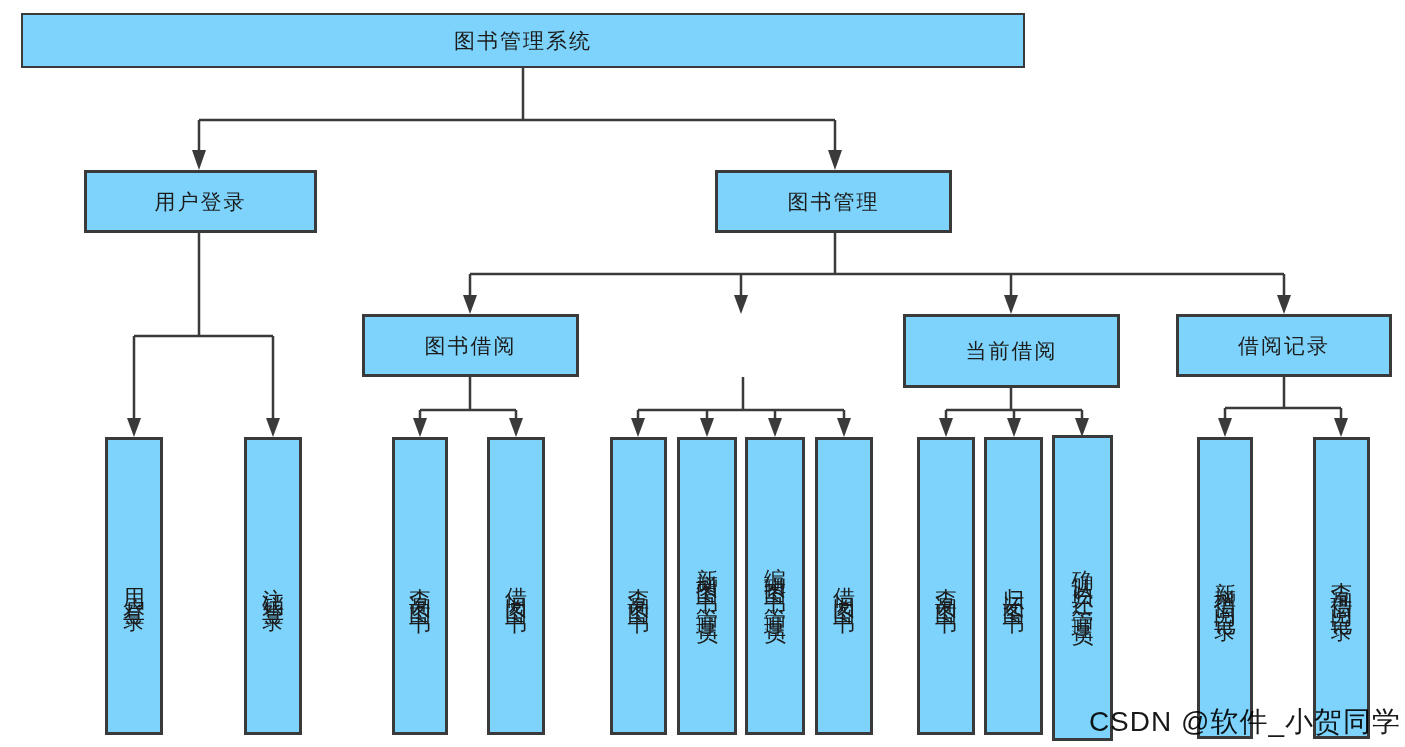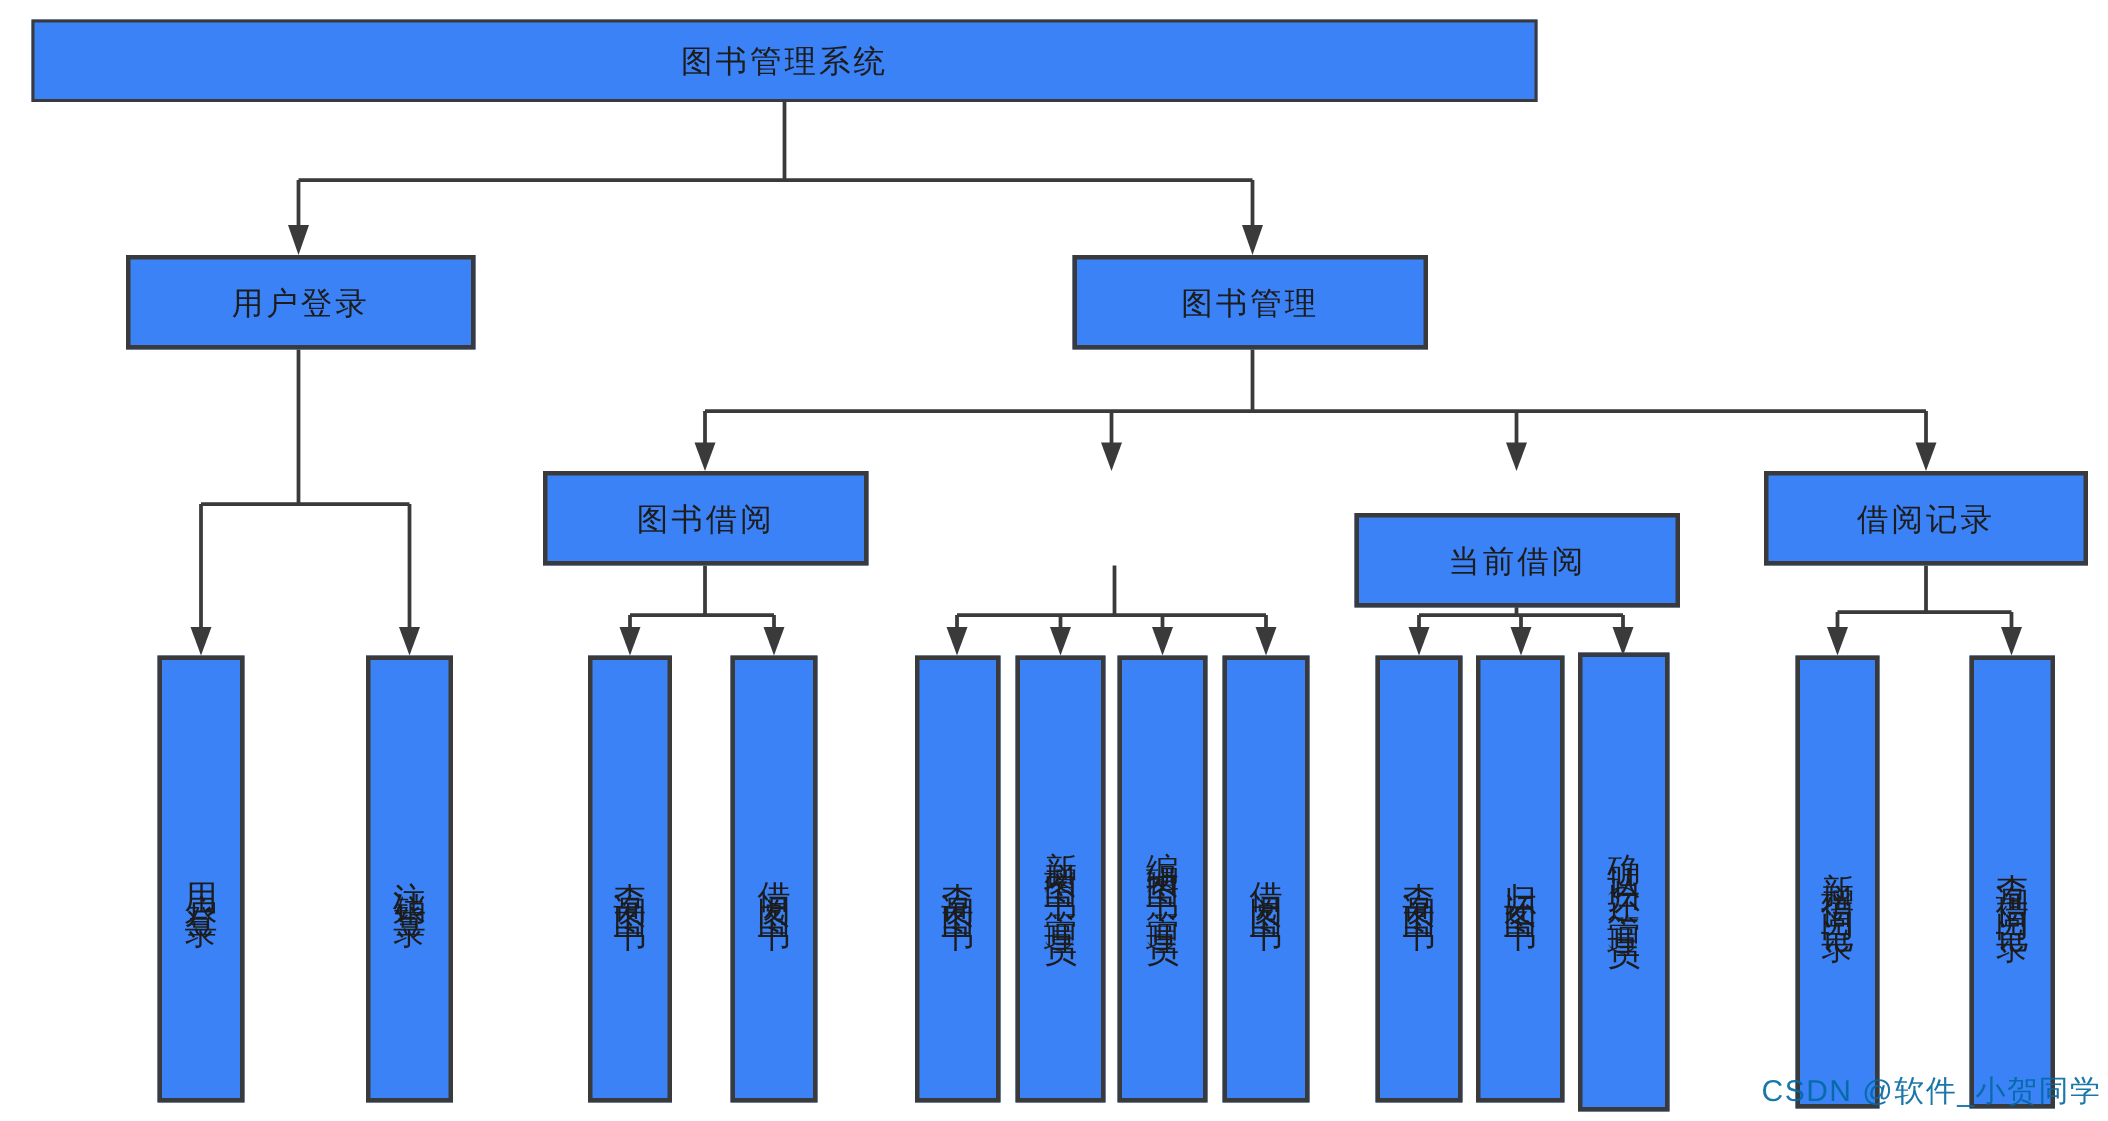--- a/index.html
+++ b/index.html
@@ -2,33 +2,33 @@
 <html><head>
 <meta charset="utf-8">
 <style>
   html,body{margin:0;padding:0;background:#fff;}
   .canvas{
     position:relative;width:1405px;height:747px;background:#ffffff;
     font-family:"Liberation Sans",sans-serif;overflow:hidden;
   }
   svg.connectors{position:absolute;left:0;top:0;width:1405px;height:747px;}
   .node{
-    position:absolute;background:#3b82f6;border:3px solid #3a3a3a;
+    position:absolute;background:#7dd3fc;border:3px solid #3a3a3a;
     box-sizing:border-box;display:flex;align-items:center;justify-content:center;
     color:#1c1c1c;
   }
   .h-node{font-size:21px;letter-spacing:2px;white-space:nowrap;}
   .root-node{border-width:2.5px;}
   .v-node{
     writing-mode:vertical-rl;text-orientation:mixed;
     font-size:22px;letter-spacing:8px;line-height:1;
   }
   .watermark{
     position:absolute;right:4px;bottom:6px;
-    font-size:20px;letter-spacing:1px;color:#0369a1;opacity:.9;
+    font-size:28px;letter-spacing:1px;color:#000000;opacity:.9;
     white-space:nowrap;
   }
 </style>
 </head>
 <body>
 
 <div class="canvas">
 
   <svg class="connectors" viewBox="0 0 1405 747">
     <g stroke="#3a3a3a" stroke-width="2.5" fill="none">
@@ -84,21 +84,21 @@
   <div class="node h-node" style="left:84px;top:170px;width:233px;height:63px;">
     <span>用户登录</span>
   </div>
   <div class="node h-node" style="left:715px;top:170px;width:237px;height:63px;">
     <span>图书管理</span>
   </div>
 
   <div class="node h-node" style="left:362px;top:314px;width:217px;height:63px;">
     <span>图书借阅</span>
   </div>
-  <div class="node h-node" style="left:903px;top:314px;width:217px;height:63px;margin-top:28px;">
+  <div class="node h-node" style="left:903px;top:314px;width:217px;height:74px;">
     <span>当前借阅</span>
   </div>
   <div class="node h-node" style="left:1176px;top:314px;width:216px;height:63px;">
     <span>借阅记录</span>
   </div>
 
   <div class="node v-node" style="left:105px;top:437px;width:58px;height:298px;">
     <span>用户登录</span>
   </div>
   <div class="node v-node" style="left:244px;top:437px;width:58px;height:298px;">

